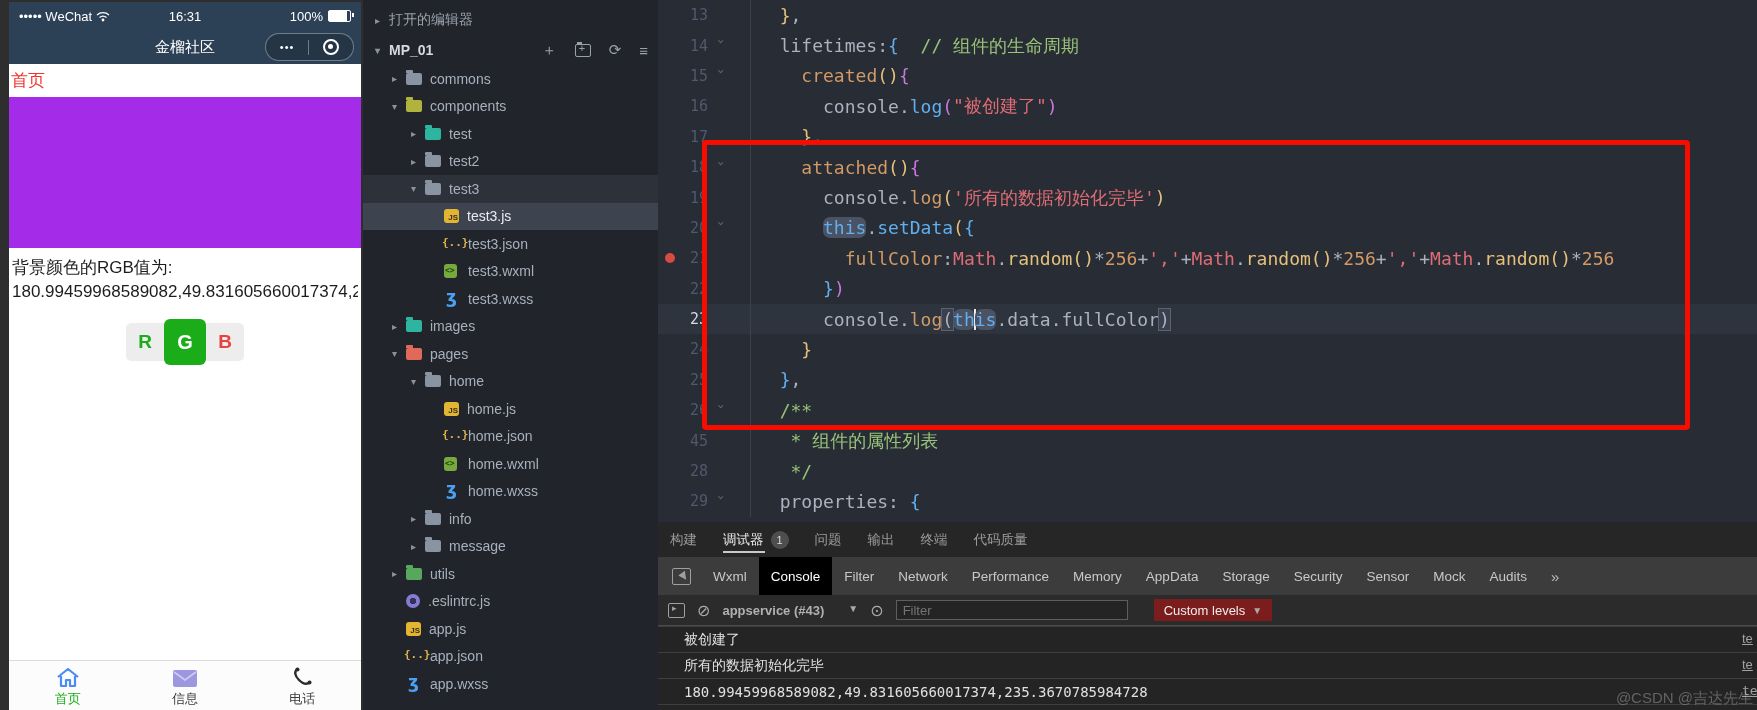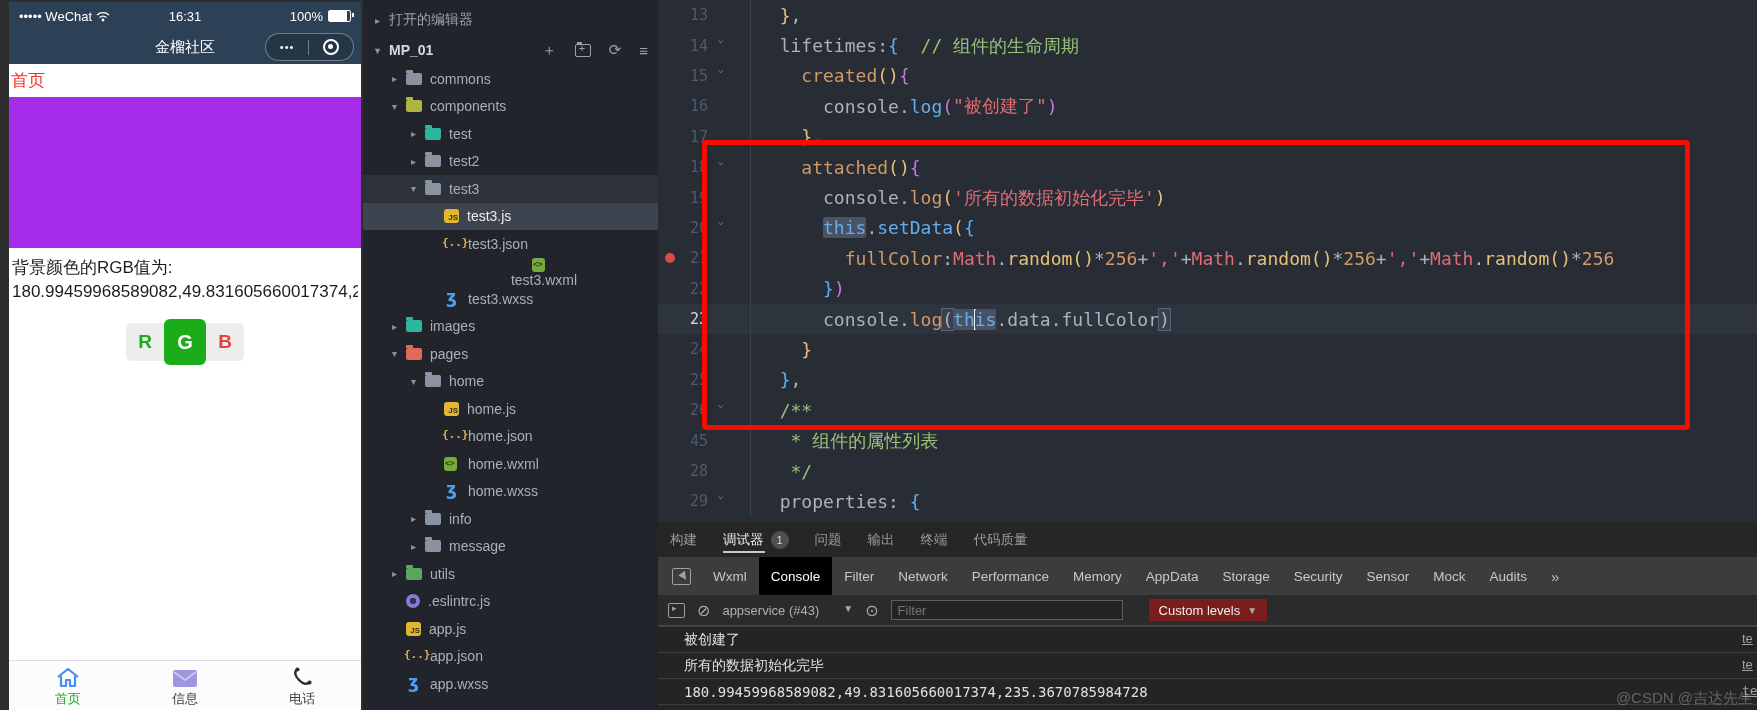--- a/index.html
+++ b/index.html
@@ -79,21 +79,21 @@
   .cline.active{background:rgba(110,125,150,.10);}
   .gut{width:92px;flex:none;height:100%;display:flex;align-items:center;position:relative;}
   .bp{position:absolute;left:7px;top:10px;width:10px;height:10px;border-radius:50%;background:#d64b42;}
   .lnum{width:50px;text-align:right;color:#4f5a6e;font-size:15px;}
   .cline.active .lnum{color:#d3dae6;}
   .fold{width:16px;margin-left:5px;color:#5e6878;font-size:13px;transform:rotate(90deg);}
   .ctext{font-size:18px;white-space:pre;color:#abb2bf;border-left:1px solid #3b414d;padding-left:7px;height:100%;
          display:flex;align-items:center;flex:1;}
   .c-w{color:#abb2bf;}.c-y{color:#e5c07b;}.c-b{color:#61afef;}.c-o{color:#d19a66;}
   .c-g{color:#98c379;}.c-r{color:#e06c75;}.c-p{color:#c678dd;}
-  .whl{background:#4a5263;border-radius:2px;text-align:right;}
+  .whl{background:#4a5263;border-radius:7px;text-align:right;}
   .bbox{background:#3a404e;outline:1px solid #5c6370;}
   .cursor{display:inline-block;width:2px;height:21px;background:#ececec;margin:0 -1px;vertical-align:middle;}
   .redbox{position:absolute;left:702px;top:140px;width:978px;height:280px;border:5px solid #f60d00;border-radius:4px;
           z-index:40;pointer-events:none;}
 
   
   .panel{position:absolute;left:658px;top:522px;width:1099px;height:188px;background:#262626;color:#c9c9c9;}
   .ptabs{height:35px;display:flex;align-items:center;padding-left:12px;gap:26px;font-size:13.5px;color:#9b9b9b;}
   .ptab{display:flex;align-items:center;gap:7px;height:100%;position:relative;cursor:pointer;}
   .ptab.active{color:#ececec;}
@@ -105,21 +105,21 @@
   .insp::after{content:"";position:absolute;right:1px;bottom:0;border:4px solid transparent;border-top:8px solid #9f9f9f;
                transform:rotate(-35deg);}
   .dtab{padding:0 12px;height:100%;display:flex;align-items:center;cursor:pointer;white-space:nowrap;}
   .dtab.active{background:#000;color:#fff;}
   .overflow-ic{margin-left:12px;color:#bbb;font-size:15px;cursor:pointer;}
   .ctoolbar{height:30px;background:#2b2b2b;border-bottom:1px solid #4a4a4a;display:flex;align-items:center;gap:12px;
             padding:0 10px;font-size:13px;color:#b0b0b0;}
   .tool-box{width:15px;height:13px;border:1px solid #9f9f9f;border-radius:2px;position:relative;cursor:pointer;}
   .tool-box::after{content:"▸";position:absolute;left:3px;top:-1px;font-size:9px;color:#9f9f9f;}
   .glyph-ic{font-size:16px;cursor:pointer;color:#a9a9a9;}
-  .ctx{display:flex;align-items:flex-start;gap:24px;cursor:pointer;}
+  .ctx{display:flex;align-items:flex-start;gap:24px;cursor:pointer;font-weight:bold;}
   .caret{font-size:10px;color:#a9a9a9;}
   .filter{width:218px;height:18px;background:#242424;border:1px solid #5e5e5e;color:#ccc;font-size:13px;
           padding:0 6px;font-family:inherit;outline:none;}
   .levels{height:22px;background:#7c1d1d;color:#eee;display:flex;align-items:center;padding:0 10px;gap:7px;
           font-size:13px;cursor:pointer;margin-left:14px;}
   .crows{position:absolute;left:0;right:0;top:104px;bottom:0;background:#242424;border-top:1px solid #3e3e3e;}
   .crow{height:25px;display:flex;align-items:center;padding-left:26px;border-bottom:1px solid #3e3e3e;
         position:relative;font-size:14px;color:#e0e0e0;}
   .crow.mono{font-family:"DejaVu Sans Mono",monospace;font-size:14px;}
   .src-link{position:absolute;right:0;top:4px;width:15px;overflow:hidden;color:#a0a0a5;text-decoration:underline;
@@ -238,21 +238,21 @@
         <div class="trow sel" style="padding-left: 67px;">
           <span class="arrow "></span>
           <span class="ic ic-js"></span>
           <span class="tlabel">test3.js</span>
         </div>
         <div class="trow" style="padding-left: 67px;">
           <span class="arrow "></span>
           <span class="ic ic-json"></span>
           <span class="tlabel">test3.json</span>
         </div>
-        <div class="trow" style="padding-left: 67px; flex-direction: column;">
+        <div class="trow" style="padding-left: 67px;">
           <span class="arrow "></span>
           <span class="ic ic-wxml"></span>
           <span class="tlabel">test3.wxml</span>
         </div>
         <div class="trow" style="padding-left: 67px;">
           <span class="arrow "></span>
           <span class="ic ic-wxss"></span>
           <span class="tlabel">test3.wxss</span>
         </div>
         <div class="trow" style="padding-left: 29px;">

